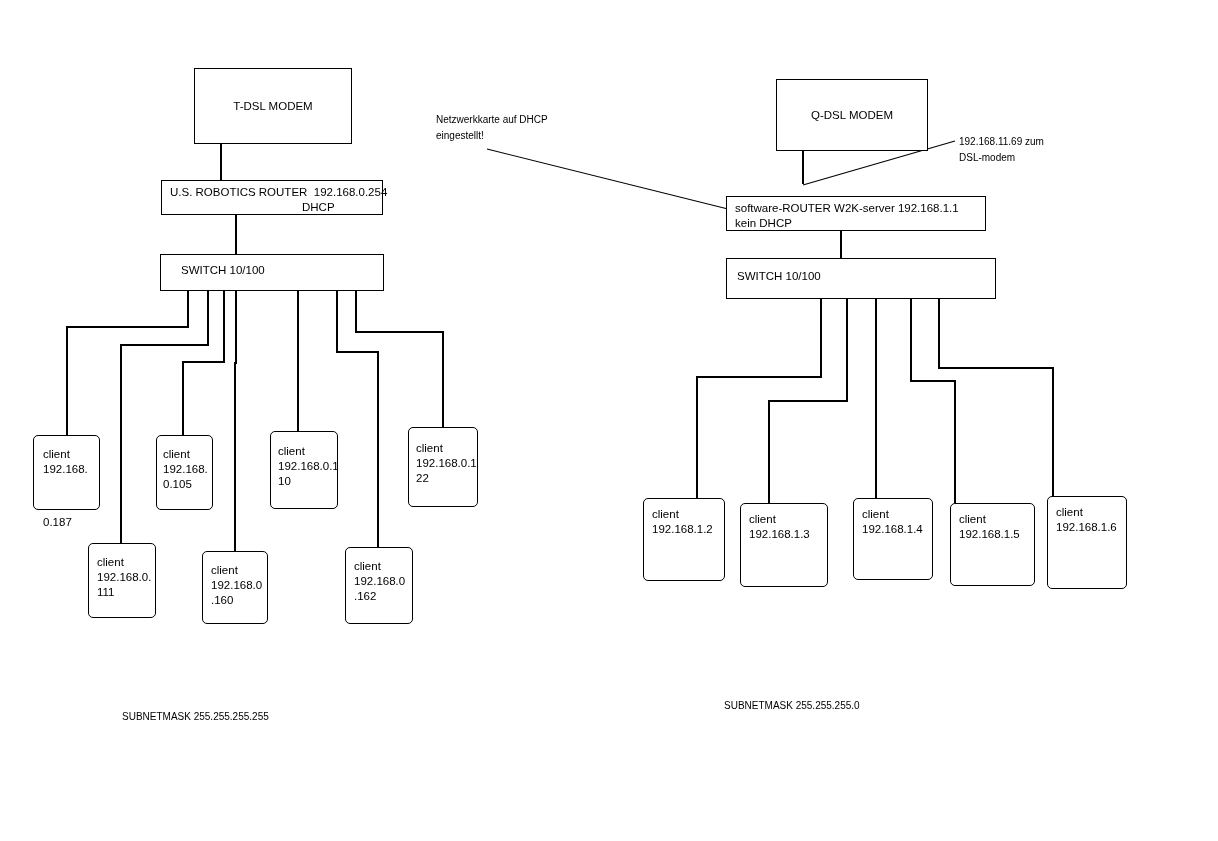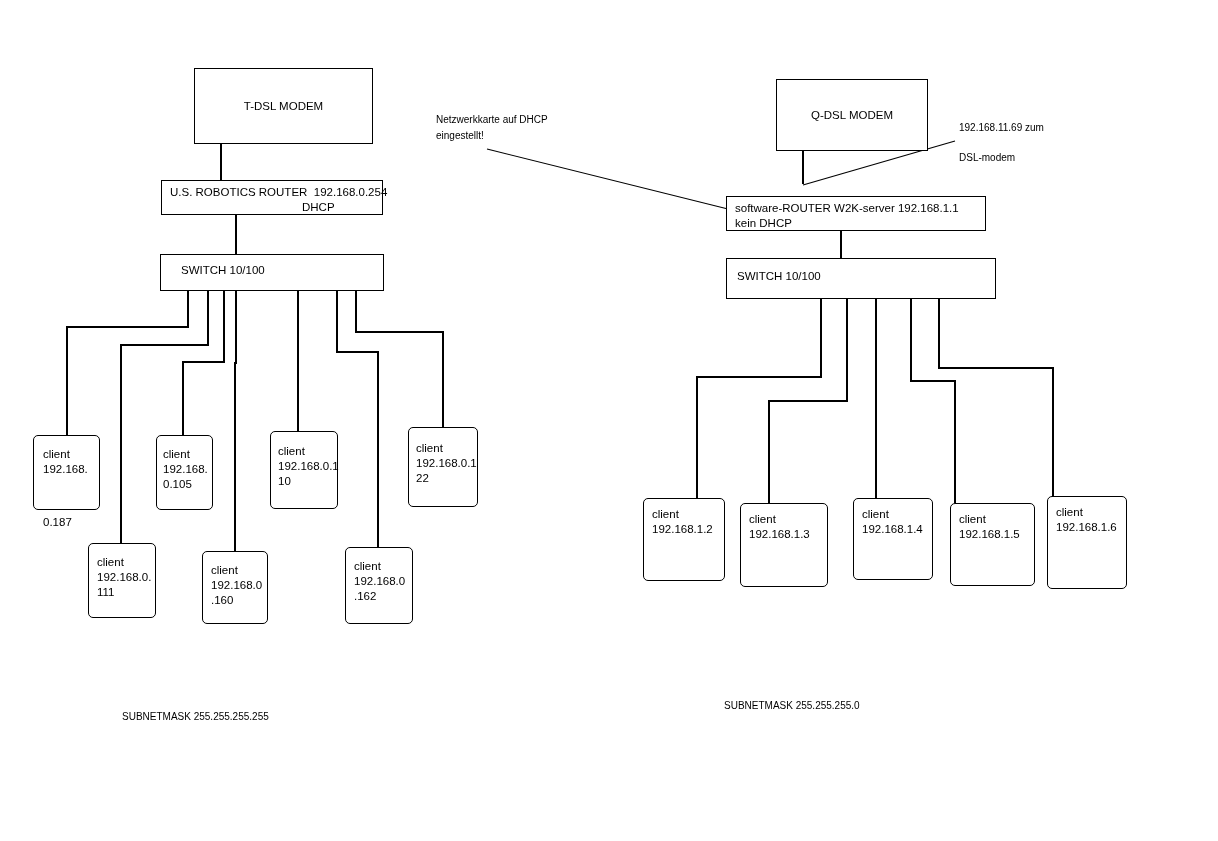--- a/index.html
+++ b/index.html
@@ -107,21 +107,21 @@
     <path d="M 911 299 L 911 381 L 955 381 L 955 503"></path>
 
     <path d="M 939 299 L 939 368 L 1053 368 L 1053 496"></path>
 
     <line class="diag" x1="487" y1="149" x2="740" y2="212"></line>
 
     <line class="diag" x1="955" y1="141" x2="803" y2="185"></line>
 
   </svg>
 
-  <div class="node rect" style="left:194px; top:68px; width:179px; height:76px;">
+  <div class="node rect" style="left:194px; top:68px; width:158px; height:76px;">
     <div class="node-label label-centered" style="top:30px;">T-DSL MODEM</div>
   </div>
 
   <div class="node rect" style="left:161px; top:180px; width:222px; height:35px;">
     <div class="node-label" style="top:4px; left:8px;">U.S. ROBOTICS ROUTER  192.168.0.254</div>
     <div class="node-label" style="top:19px; left:140px;">DHCP</div>
   </div>
 
   <div class="node rect" style="left:160px; top:254px; width:224px; height:37px;">
     <div class="node-label" style="top:8px; left:20px;">SWITCH 10/100</div>
@@ -207,16 +207,16 @@
   <div class="node round" style="left:1047px; top:496px; width:80px; height:93px;">
     <div class="node-label" style="top:8px; left:8px;">client</div>
     <div class="node-label" style="top:23px; left:8px;">192.168.1.6</div>
   </div>
 
   <div class="footer-text" style="left:724px; top:700px;">SUBNETMASK 255.255.255.0</div>
 
   <div class="free-text" style="left:436px; top:112px;">Netzwerkkarte auf DHCP</div>
   <div class="free-text" style="left:436px; top:128px;">eingestellt!</div>
 
-  <div class="free-text" style="left:959px; top:120px;">192.168.11.69 zum</div>
+  <div class="free-text" style="left:959px; top:134px;">192.168.11.69 zum</div>
   <div class="free-text" style="left:959px; top:150px;">DSL-modem</div>
 
 </div>
 
 </body></html>

